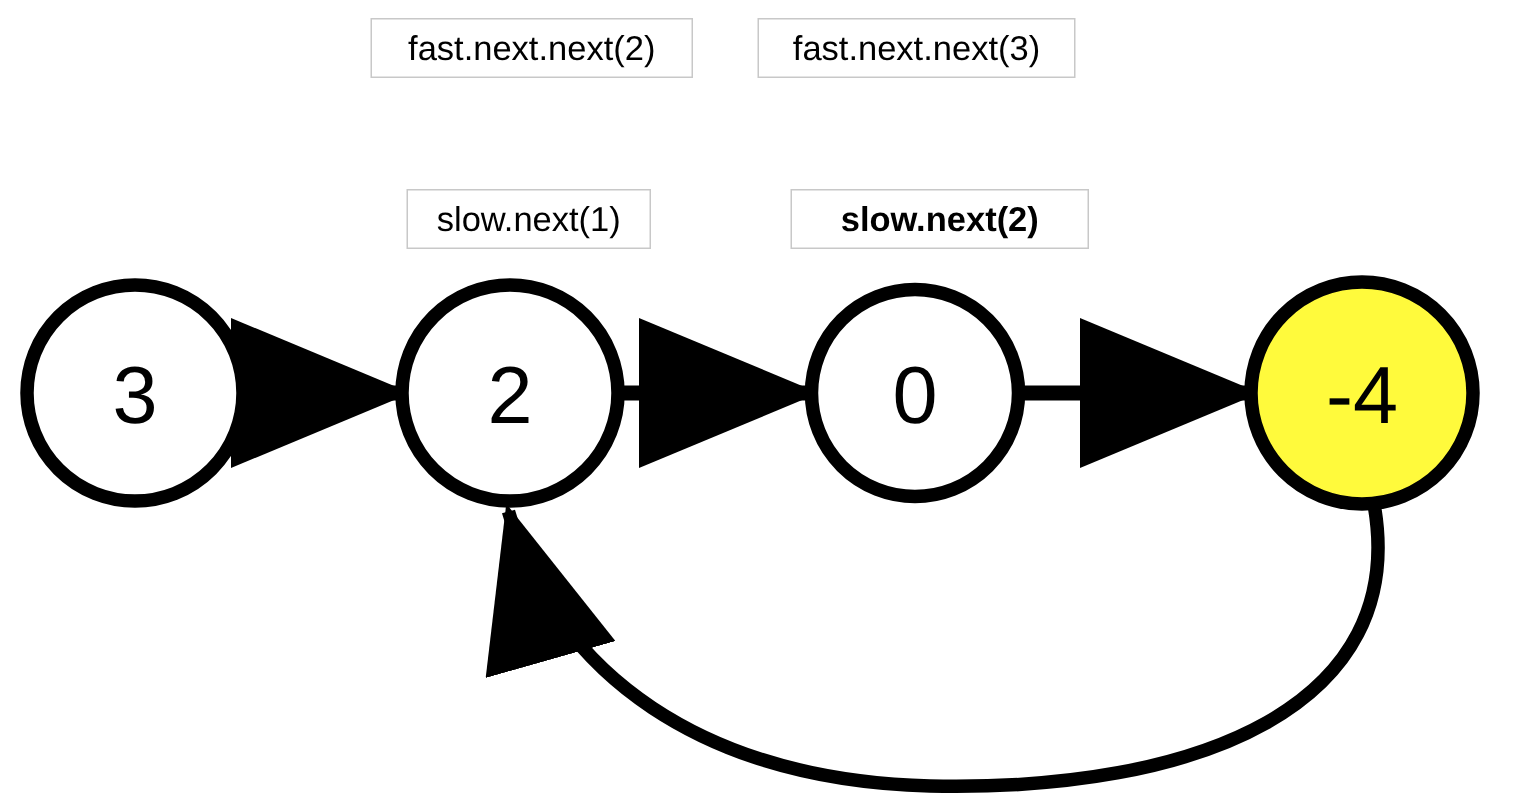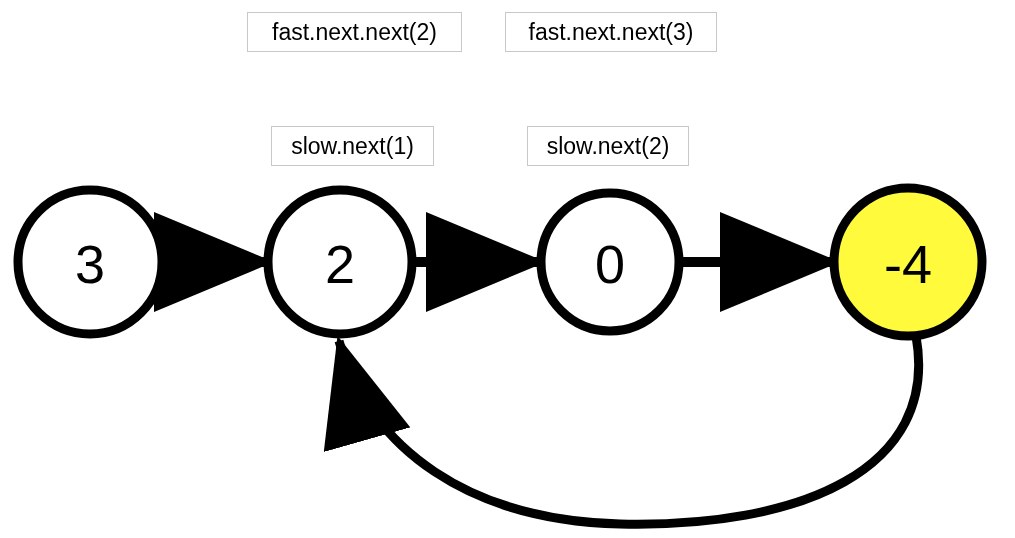--- a/index.html
+++ b/index.html
@@ -86,15 +86,15 @@
 
   <div class="node-label" style="left:90px; top:264px;">3</div>
   <div class="node-label" style="left:340px; top:264px;">2</div>
   <div class="node-label" style="left:610px; top:264px;">0</div>
   <div class="node-label" style="left:908px; top:264px;">-4</div>
 
   <div class="tag" style="left:247px; top:12px; width:215px; height:40px;">fast.next.next(2)</div>
   <div class="tag" style="left:505px; top:12px; width:212px; height:40px;">fast.next.next(3)</div>
 
   <div class="tag" style="left:247px; top:126px; width:163px; height:40px;margin-left:24px;">slow.next(1)</div>
-  <div class="tag" style="left:527px; top:126px; width:162px; height:40px;">slow.next(2)</div>
+  <div class="tag" style="left:527px; top:126px; width:199px; height:40px;font-weight:bold;">slow.next(2)</div>
 
 </div>
 
 </body></html>

